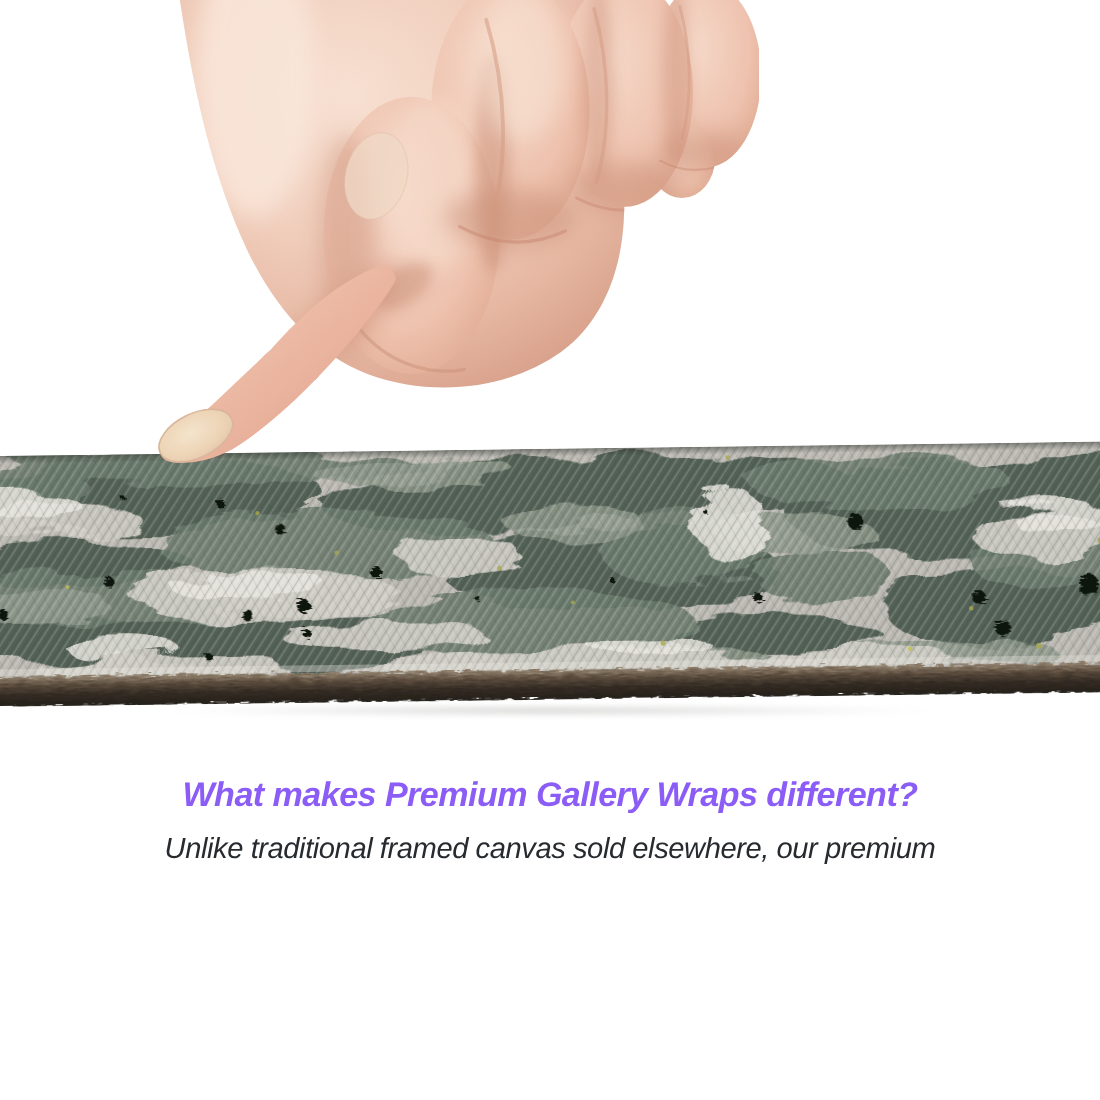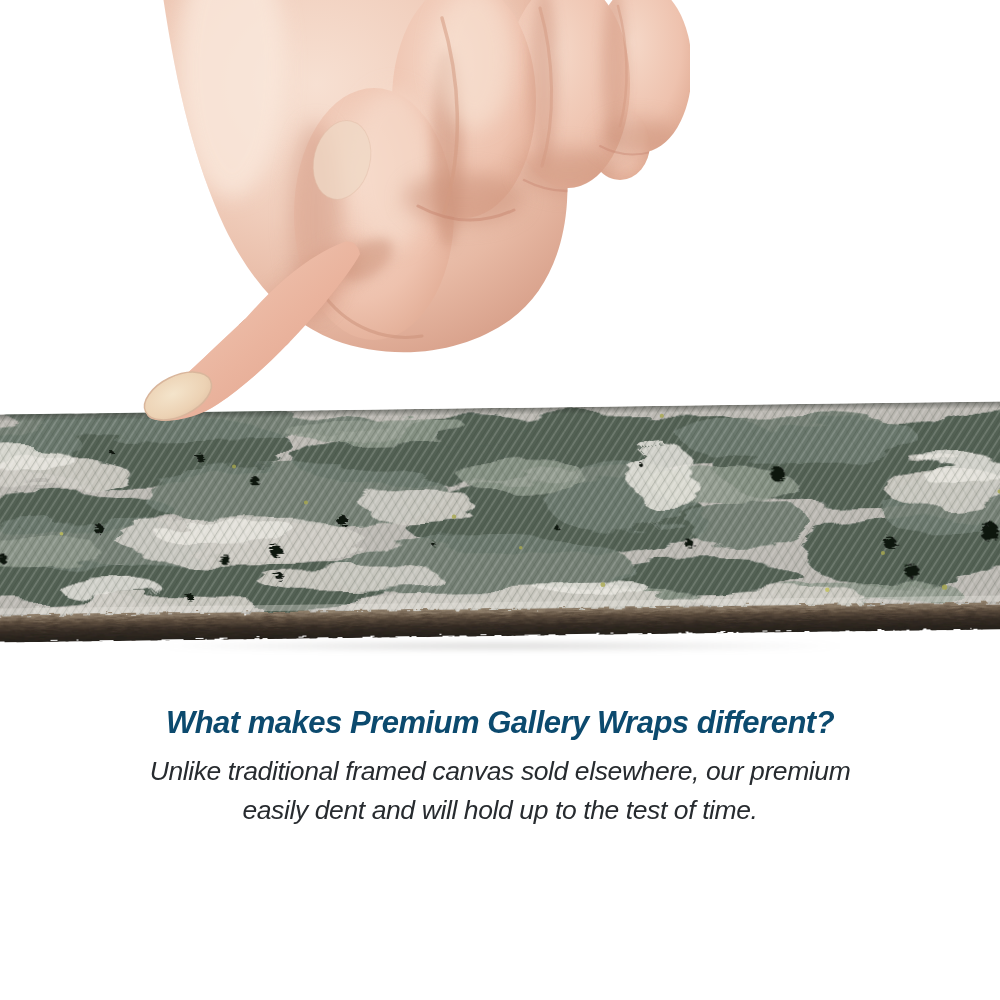--- a/index.html
+++ b/index.html
@@ -21,21 +21,21 @@
   
   .hand{position:absolute;left:112px;top:-2px;width:578px;height:436px;z-index:5;}
   
   .copy{
     position:absolute;left:0;right:0;top:704px;text-align:center;z-index:3;
     color:#272b2f;font-style:italic;
   }
   .headline{
     margin:0 0 10px 0;
     font:italic 700 31px/38px "Liberation Sans",sans-serif;
-    letter-spacing:-0.5px;color:#0c4a6e;
+    letter-spacing:-0.5px;color:#8b5cf6;
   }
   .body-line{
     font:italic 400 26.5px/39px "Liberation Sans",sans-serif;
     letter-spacing:-0.4px;
     text-align:center;
   }
 </style>
 </head>
 <body>
 
@@ -267,17 +267,16 @@
     </g>
 
     <path d="M 232,244 C 196,258 164,286 134,320 C 106,346 76,376 54,394 C 38,406 28,416 40,421 C 56,426 86,420 106,406 C 142,382 178,346 212,306 C 228,286 242,268 248,256 C 246,246 240,242 232,244 Z" fill="url(#skinThumb)"></path>
     <ellipse cx="66" cy="398" rx="36" ry="20" transform="rotate(-26 66 398)" fill="url(#nailG)" stroke="#d9b69c" stroke-width="1.5"></ellipse>
   </svg>
 
   <section class="copy">
     <h1 class="headline">What makes Premium Gallery Wraps different?</h1>
     <div>
       <div class="body-line">Unlike traditional framed canvas sold elsewhere, our premium</div>
-      <div class="body-line">easily dent and will hold up to the test of time.</div>
     </div>
   </section>
 
 </div>
 
 </body></html>

